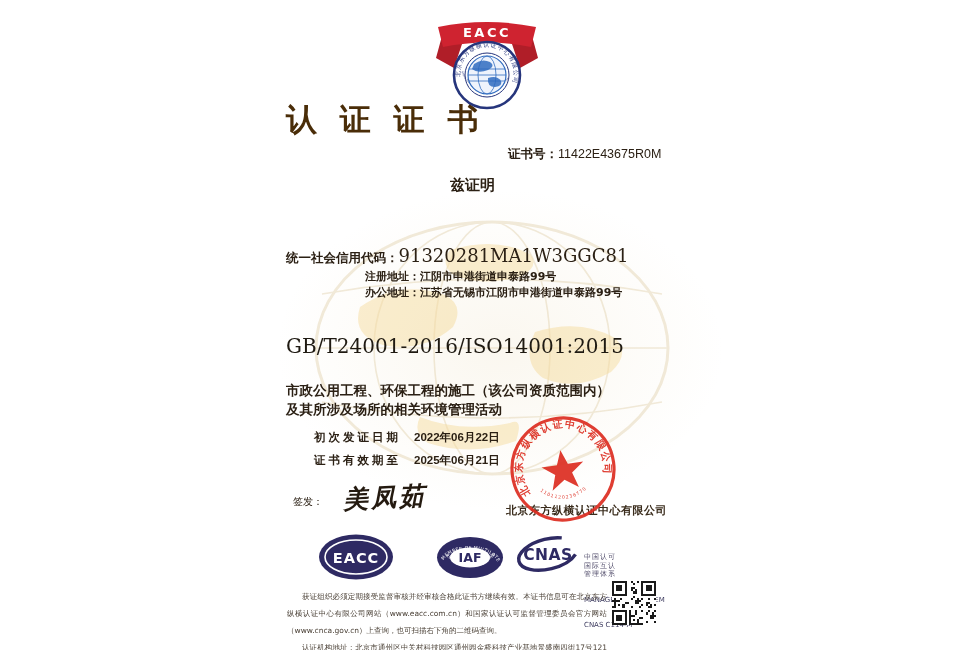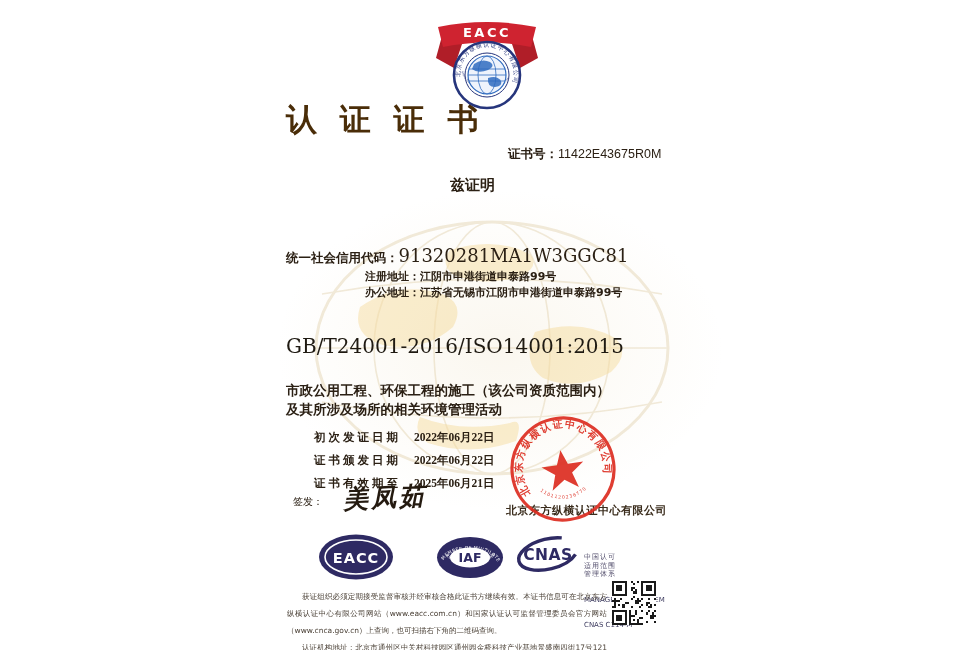--- a/index.html
+++ b/index.html
@@ -27,21 +27,21 @@
   .addresses{left:365px;top:269px;font-size:11px;font-weight:bold;line-height:16px;z-index:1;}
   .system-line{top:306px;font-size:16px;font-weight:bold;letter-spacing:2px;z-index:1;}
   .standard{top:334px;font-family:"DejaVu Serif","Liberation Serif",serif;font-size:20px;color:#1f1a12;z-index:1;}
   .scope-title{top:364px;font-size:11.5px;font-weight:bold;letter-spacing:2px;z-index:1;}
   .scope1{top:382px;font-size:13.5px;font-weight:bold;z-index:1;}
   .scope2{top:401px;font-size:13.5px;font-weight:bold;z-index:1;}
 
   .dates{left:314px;top:430px;z-index:1;font-size:11.5px;font-weight:bold;}
   .dates .row{margin-bottom:8px;white-space:nowrap;}
   .dates .lab{display:inline-block;width:96px;letter-spacing:3px;}
-  .dates .val{font-family:Liberation Serif, serif;font-weight:bold;}
+  .dates .val{font-family:Liberation Sans, sans-serif;font-weight:bold;}
 
   .seal{left:506px;top:412px;width:114px;height:114px;z-index:3;opacity:.93;transform:rotate(-8deg);}
   .issuer{left:506px;top:503px;font-size:11px;font-weight:bold;letter-spacing:.5px;color:#3a2c1c;z-index:2;white-space:nowrap;}
 
   .sign-label{left:293px;top:495px;font-size:10px;font-weight:normal;z-index:1;}
   .signature{left:343px;top:481px;font-size:25px;font-weight:bold;font-style:italic;
              color:#241a10;transform:rotate(-3deg);letter-spacing:3px;z-index:1;}
 
   .logo-eacc{left:317px;top:533px;width:78px;height:48px;z-index:1;}
   .logo-iaf{left:435px;top:536px;width:70px;height:43px;z-index:1;}
@@ -126,24 +126,20 @@
   <div class="centercol standard">GB/T24001-2016/ISO14001:2015</div>
   <div class="centercol scope2">及其所涉及场所的相关环境管理活动</div>
   <div class="centercol scope1">市政公用工程、环保工程的施工（该公司资质范围内）</div>
 
   <div class="abs dates">
     <div class="row">
       <span class="lab">初次发证日期</span>
       <span class="val">2022年06月22日</span>
     </div>
     <div class="row">
-      <span class="lab">证书颁发日期</span>
-      <span class="val">2022年06月22日</span>
-    </div>
-    <div class="row">
       <span class="lab">证书有效期至</span>
       <span class="val">2025年06月21日</span>
     </div>
   </div>
 
   <svg class="abs seal" viewBox="0 0 114 114">
     <circle cx="57" cy="57" r="51" fill="none" stroke="#dd2f23" stroke-width="3.2"></circle>
     <polygon fill="#dd2f23" points="57,38 62.5,52.5 78,52.5 65.5,61.8 70.3,77 57,67.8 43.7,77 48.5,61.8 36,52.5 51.5,52.5"></polygon>
     <defs>
       <path id="seal-ring" d="M 21.5,77 A 41,41 0 1 1 92.5,77"></path>
@@ -184,21 +180,21 @@
     <text x="35" y="26" text-anchor="middle" font-size="12.5" font-weight="bold" fill="#2e2a63">IAF</text>
   </svg>
 
   <svg class="abs logo-cnas" viewBox="0 0 66 46">
     <ellipse cx="33" cy="22" rx="30" ry="15" fill="none" stroke="#2e2a63" stroke-width="3.4" transform="rotate(-14 33 22)" stroke-dasharray="118 36" stroke-dashoffset="-8"></ellipse>
     <text x="33" y="28" text-anchor="middle" font-size="15.5" font-weight="bold" fill="#2e2a63" letter-spacing=".5">CNAS</text>
   </svg>
 
   <div class="abs cnas-text">
     <div class="zh">中国认可</div>
-    <div class="zh">适用范围</div>
+    <div class="zh">国际互认</div>
     <div class="zh">管理体系</div>
     <div class="en">MANAGEMENT SYSTEM</div>
     <div class="en">CNAS C114-M</div>
   </div>
 
   <div class="abs fineprint">
     <p>获证组织必须定期接受监督审核并经审核合格此证书方继续有效。本证书信息可在北京东方纵横认证中心有限公司网站（www.eacc.com.cn）和国家认证认可监督管理委员会官方网站（www.cnca.gov.cn）上查询，也可扫描右下角的二维码查询。</p>
     <p>认证机构地址：北京市通州区中关村科技园区通州园金桥科技产业基地景盛南四街17号121号楼一层 101102</p>
   </div>
 

